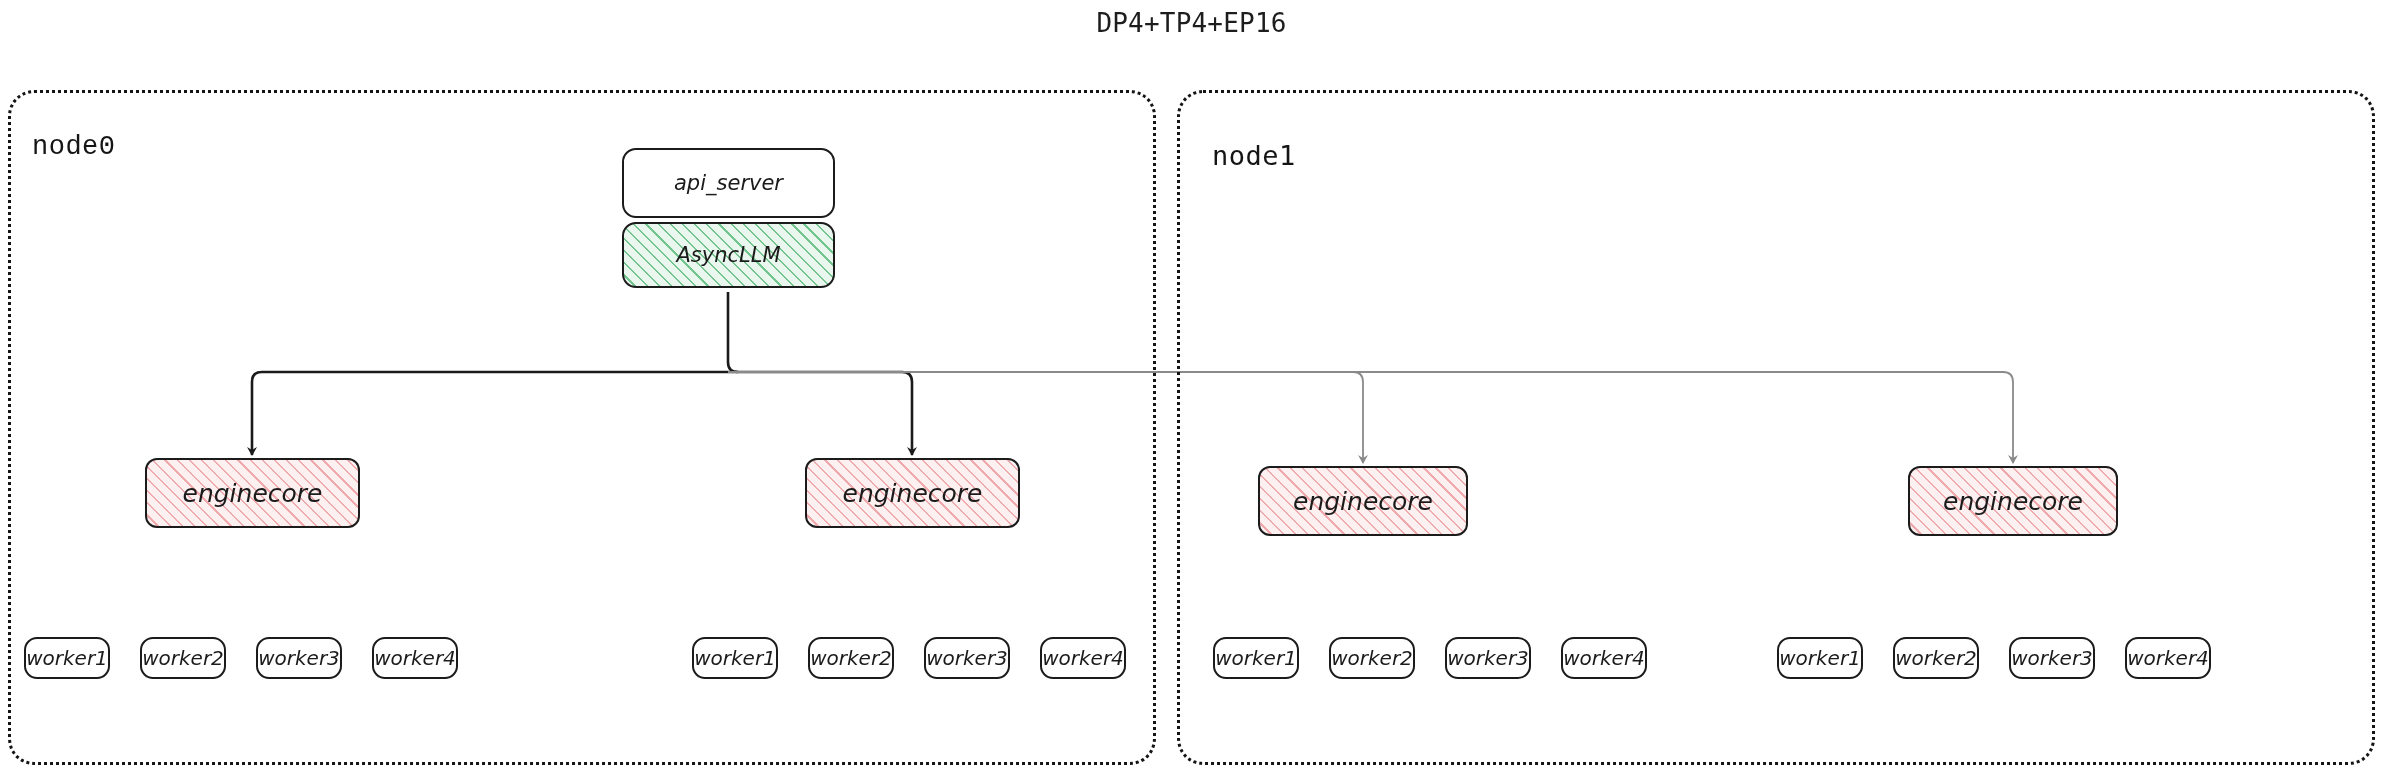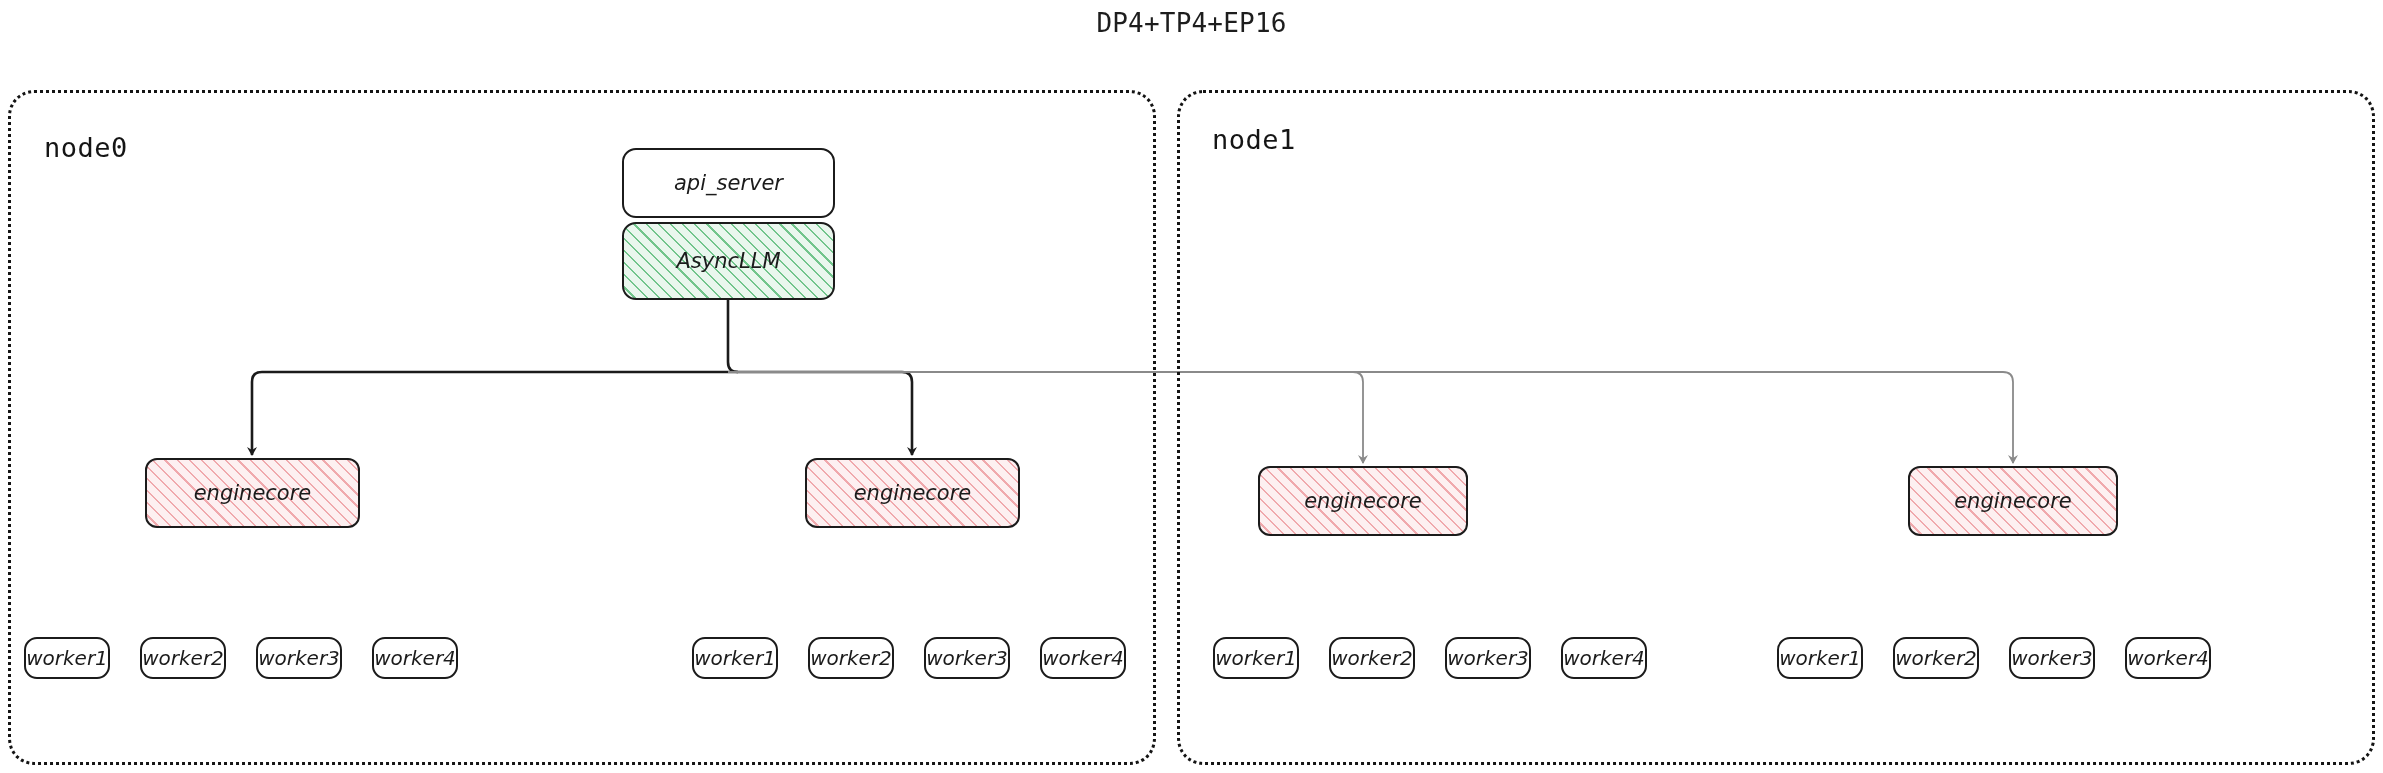--- a/index.html
+++ b/index.html
@@ -75,21 +75,21 @@
     background-image: repeating-linear-gradient(
         45deg,
         rgba(255,255,255,0) 0px,
         rgba(255,255,255,0) 7px,
         #72c58c 7px,
         #72c58c 8.6px
     );
   }
   .box-engine {
     border-radius: 12px;
-    font-size: 21px;
+    font-size: 25px;
     background-color: #fdf0f1;
     background-image: repeating-linear-gradient(
         45deg,
         rgba(255,255,255,0) 0px,
         rgba(255,255,255,0) 7px,
         #f0a9ad 7px,
         #f0a9ad 8.6px
     );
   }
   .box-worker {
@@ -127,29 +127,29 @@
         <path d="M 728 292 L 728 362 Q 728 372 738 372" fill="none" stroke="#1b1b1b" stroke-width="2.6"></path>
         <path d="M 728 372 L 262 372 Q 252 372 252 382 L 252 455" fill="none" stroke="#1b1b1b" stroke-width="2.6" marker-end="url(#arrow-dark)"></path>
         <path d="M 728 372 L 902 372 Q 912 372 912 382 L 912 455" fill="none" stroke="#1b1b1b" stroke-width="2.6" marker-end="url(#arrow-dark)"></path>
         <path d="M 728 372 L 1353 372 Q 1363 372 1363 382 L 1363 463" fill="none" stroke="#8a8a8a" stroke-width="1.8" marker-end="url(#arrow-gray)"></path>
         <path d="M 728 372 L 2003 372 Q 2013 372 2013 382 L 2013 463" fill="none" stroke="#8a8a8a" stroke-width="1.8" marker-end="url(#arrow-gray)"></path>
       </g>
   </svg>
 
   <div id="groups-layer">
       <div class="node-group" style="left: 8px; top: 90px; width: 1148px; height: 675px; border-color: rgb(20, 20, 20);"></div>
-      <div class="node-group-label" style="left: 44px; top: 132px;">node0</div>
+      <div class="node-group-label" style="left: 32px; top: 132px; font-family: Liberation Mono, monospace;">node0</div>
       <div class="node-group" style="left: 1177px; top: 90px; width: 1198px; height: 675px; border-color: rgb(20, 20, 20);"></div>
-      <div class="node-group-label" style="left: 1212px; top: 124px; text-align: right;">node1</div>
+      <div class="node-group-label" style="left: 1212px; top: 140px; text-align: right;">node1</div>
     </div>
   <div id="boxes-layer">
       <div class="box box-api" style="left: 622px; top: 148px; width: 213px; height: 70px;">
         <span class="box-label">api_server</span>
       </div>
-      <div class="box box-async" style="left: 622px; top: 222px; width: 213px; height: 78px;">
+      <div class="box box-async" style="left: 622px; top: 222px; width: 213px; height: 66px;">
         <span class="box-label">AsyncLLM</span>
       </div>
       <div class="box box-engine" style="left: 145px; top: 458px; width: 215px; height: 70px;">
         <span class="box-label">enginecore</span>
       </div>
       <div class="box box-engine" style="left: 805px; top: 458px; width: 215px; height: 70px;">
         <span class="box-label">enginecore</span>
       </div>
       <div class="box box-engine" style="left: 1258px; top: 466px; width: 210px; height: 70px;">
         <span class="box-label">enginecore</span>

